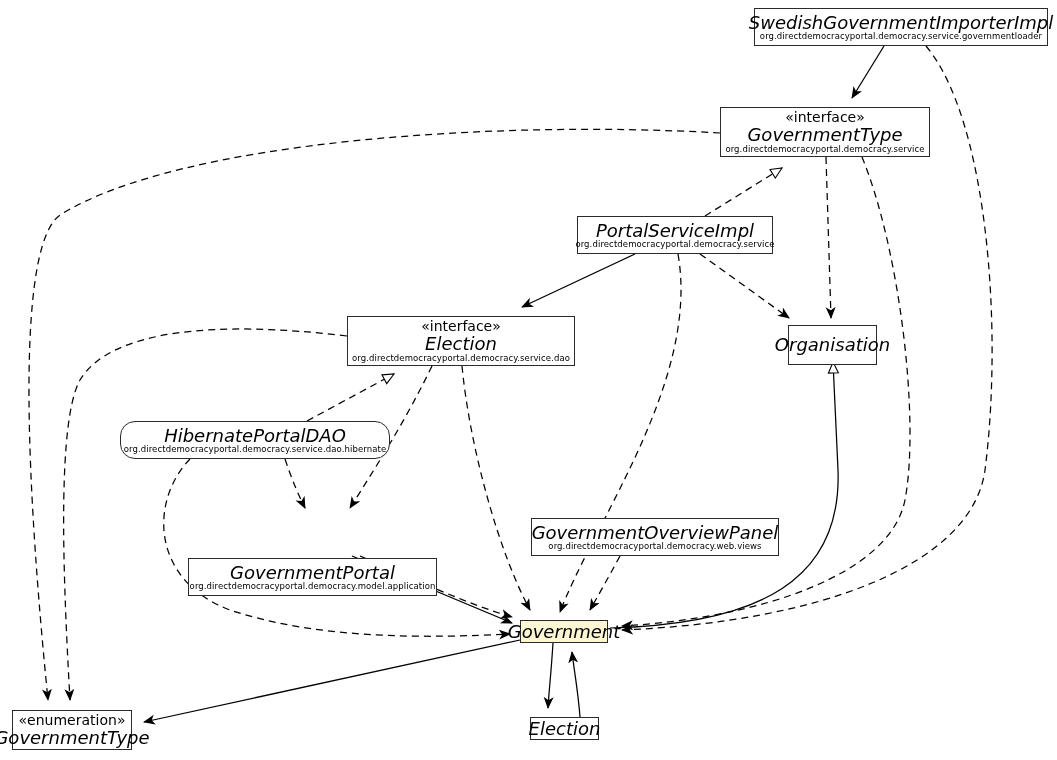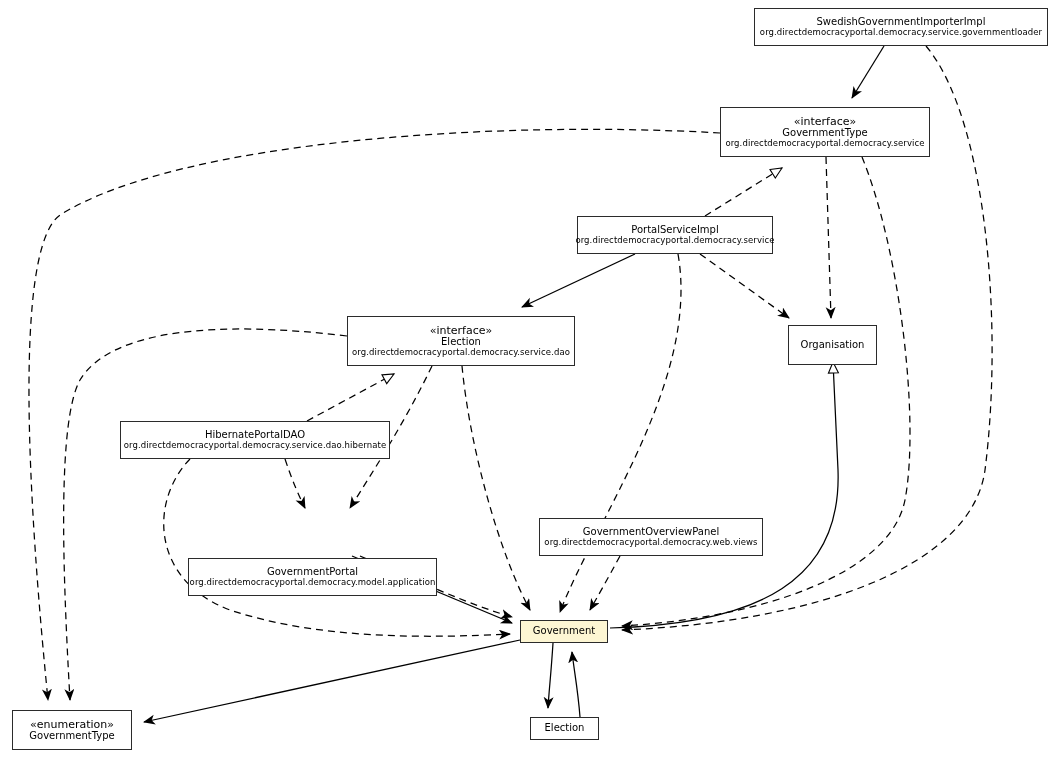--- a/index.html
+++ b/index.html
@@ -34,28 +34,29 @@
     align-items: center;
     justify-content: center;
     line-height: 1.08;
     padding: 2px 6px;
     z-index: 2;
   }
   .node.highlight {
     background: #fdf6d3;
   }
   .stereo {
-    font-size: 11px;
+    font-size: 14px;
     color: #000;
     white-space: nowrap;
   }
   .cname {
-    font-size: 10px;
+    font-size: 18px;
     color: #000;
     white-space: nowrap;
+    font-style: italic;
   }
   .pkg {
     font-size: 8.5px;
     color: #000;
     white-space: nowrap;
     letter-spacing: 0.1px;
   }
 </style>
 </head>
 <body>
@@ -140,31 +141,31 @@
   <div class="node" style="left:347px; top:316px; width:228px; height:50px;">
     <div class="stereo">«interface»</div>
     <div class="cname">Election</div>
     <div class="pkg">org.directdemocracyportal.democracy.service.dao</div>
   </div>
 
   <div class="node" style="left:788px; top:325px; width:89px; height:40px;text-align:right;">
     <div class="cname">Organisation</div>
   </div>
 
-  <div class="node" style="left:120px; top:421px; width:270px; height:38px;">
+  <div class="node" style="left:120px; top:421px; width:270px; height:38px;border-radius:15px;">
     <div class="cname">HibernatePortalDAO</div>
     <div class="pkg">org.directdemocracyportal.democracy.service.dao.hibernate</div>
   </div>
 
   <div class="node" style="left:188px; top:518px; width:249px; height:38px;margin-top:40px;">
     <div class="cname">GovernmentPortal</div>
     <div class="pkg">org.directdemocracyportal.democracy.model.application</div>
   </div>
 
-  <div class="node" style="left:531px; top:518px; width:224px; height:38px;margin-left:8px;">
+  <div class="node" style="left:531px; top:518px; width:248px; height:38px;">
     <div class="cname">GovernmentOverviewPanel</div>
     <div class="pkg">org.directdemocracyportal.democracy.web.views</div>
   </div>
 
   <div class="node highlight" style="left:520px; top:620px; width:88px; height:23px;">
     <div class="cname">Government</div>
   </div>
 
   <div class="node" style="left:12px; top:710px; width:120px; height:40px;">
     <div class="stereo">«enumeration»</div>

